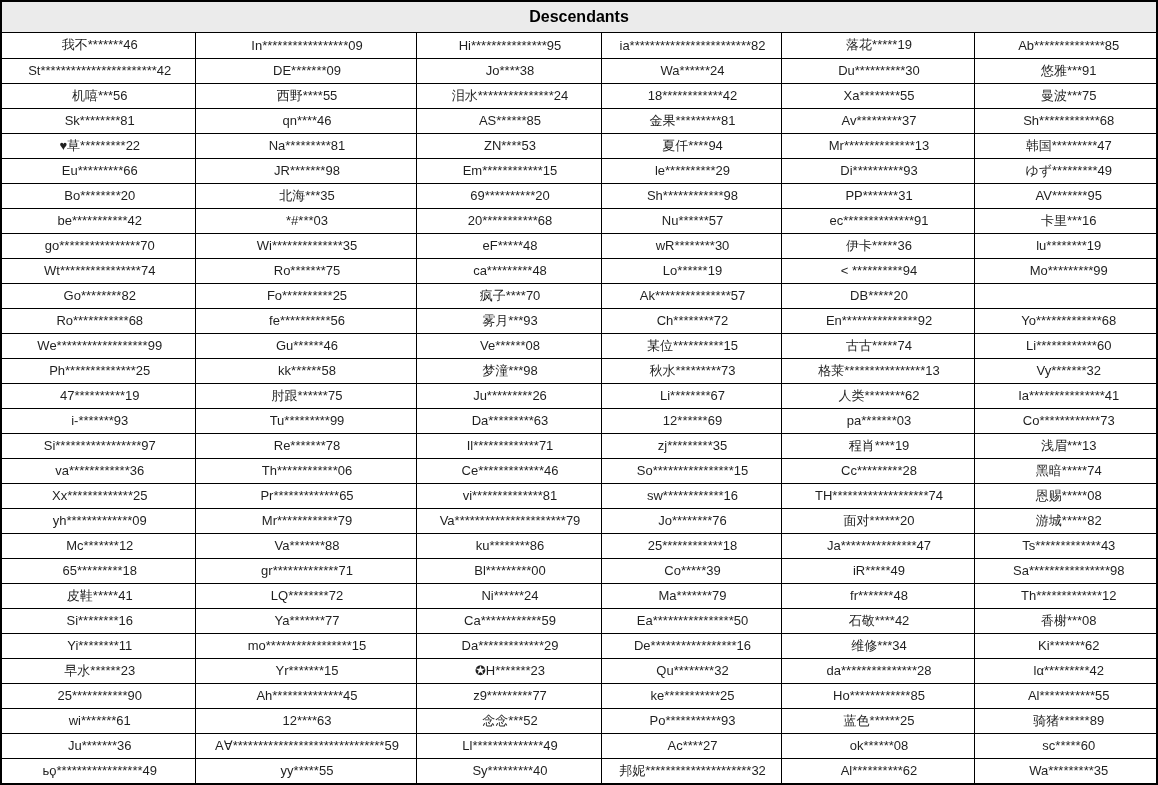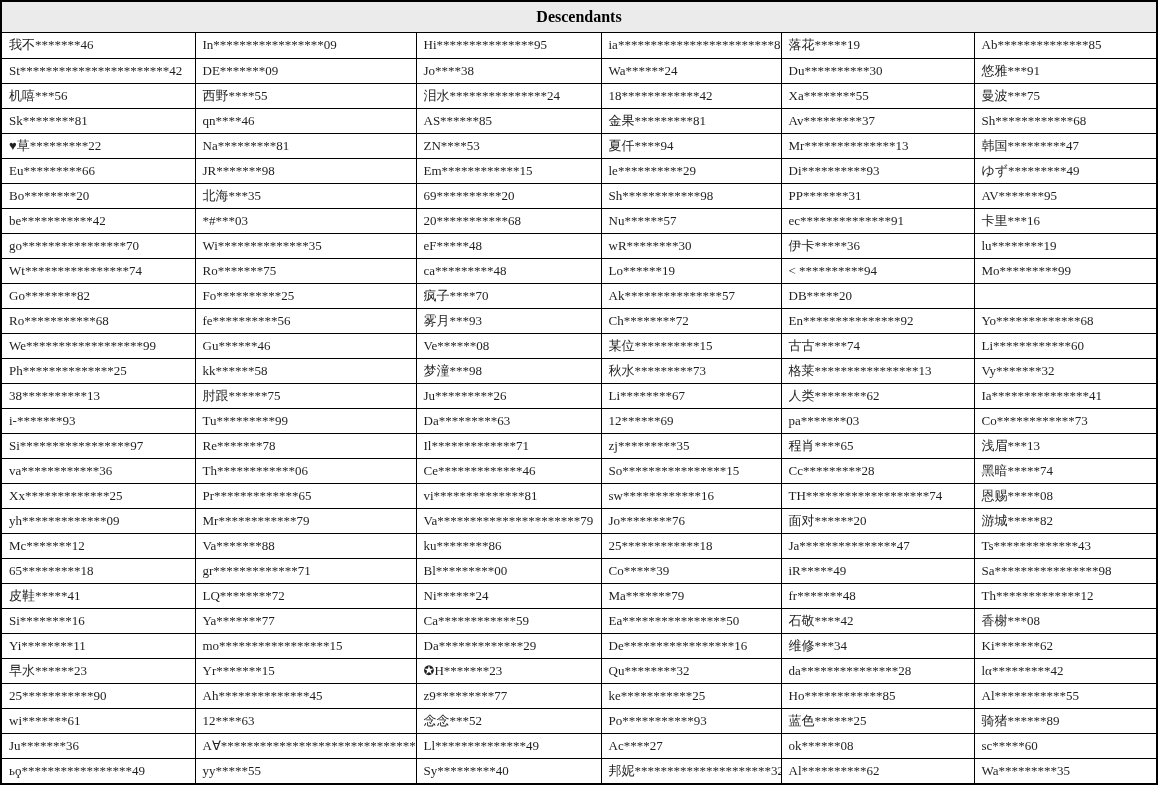--- a/index.html
+++ b/index.html
@@ -1,22 +1,23 @@
 <!DOCTYPE html>
 <html><head>
 <meta charset="utf-8">
 <style>
   html, body { margin: 0; padding: 0; background: #fff; }
   #window {
     width: 1158px; height: 785px;
     box-sizing: border-box;
     border: 2px solid #000;
     background: #fff;
-    font-family: Liberation Serif, serif;
+    font-family: Liberation Sans, sans-serif;
     overflow: hidden;
+    text-align: center;
   }
   #title-bar {
     height: 31px;
     box-sizing: border-box;
     background: #ebebeb;
     border-bottom: 1px solid #000;
     display: flex; align-items: center; justify-content: center;
     font-weight: bold; font-size: 16px; color: #000;
   }
   table#grid {
@@ -162,41 +163,41 @@
         </tr>
         <tr>
           <td>Ph**************25</td>
           <td>kk******58</td>
           <td>梦潼***98</td>
           <td>秋水*********73</td>
           <td>格莱****************13</td>
           <td>Vy*******32</td>
         </tr>
         <tr>
-          <td>38**********13</td>
+          <td>47**********19</td>
           <td>肘跟******75</td>
           <td>Ju*********26</td>
           <td>Li********67</td>
           <td>人类********62</td>
           <td>Ia***************41</td>
         </tr>
         <tr>
           <td>i-*******93</td>
           <td>Tu*********99</td>
           <td>Da*********63</td>
           <td>12******69</td>
           <td>pa*******03</td>
           <td>Co************73</td>
         </tr>
         <tr>
           <td>Si*****************97</td>
           <td>Re*******78</td>
           <td>Il*************71</td>
           <td>zj*********35</td>
-          <td>程肖****65</td>
+          <td>程肖****19</td>
           <td>浅眉***13</td>
         </tr>
         <tr>
           <td>va************36</td>
           <td>Th************06</td>
           <td>Ce*************46</td>
           <td>So****************15</td>
           <td>Cc*********28</td>
           <td>黑暗*****74</td>
         </tr>

